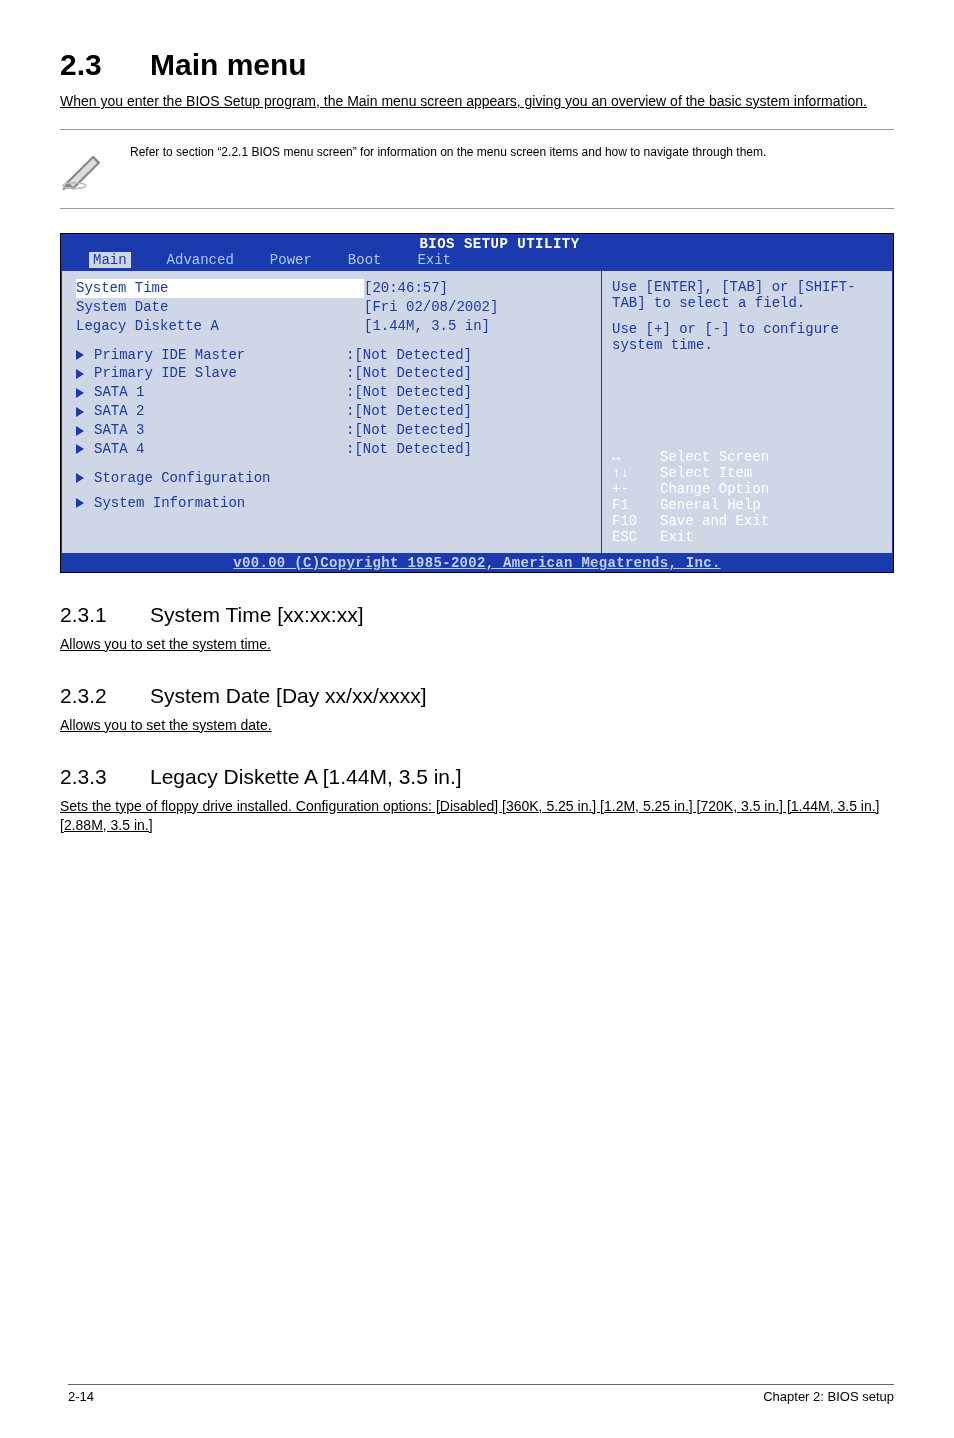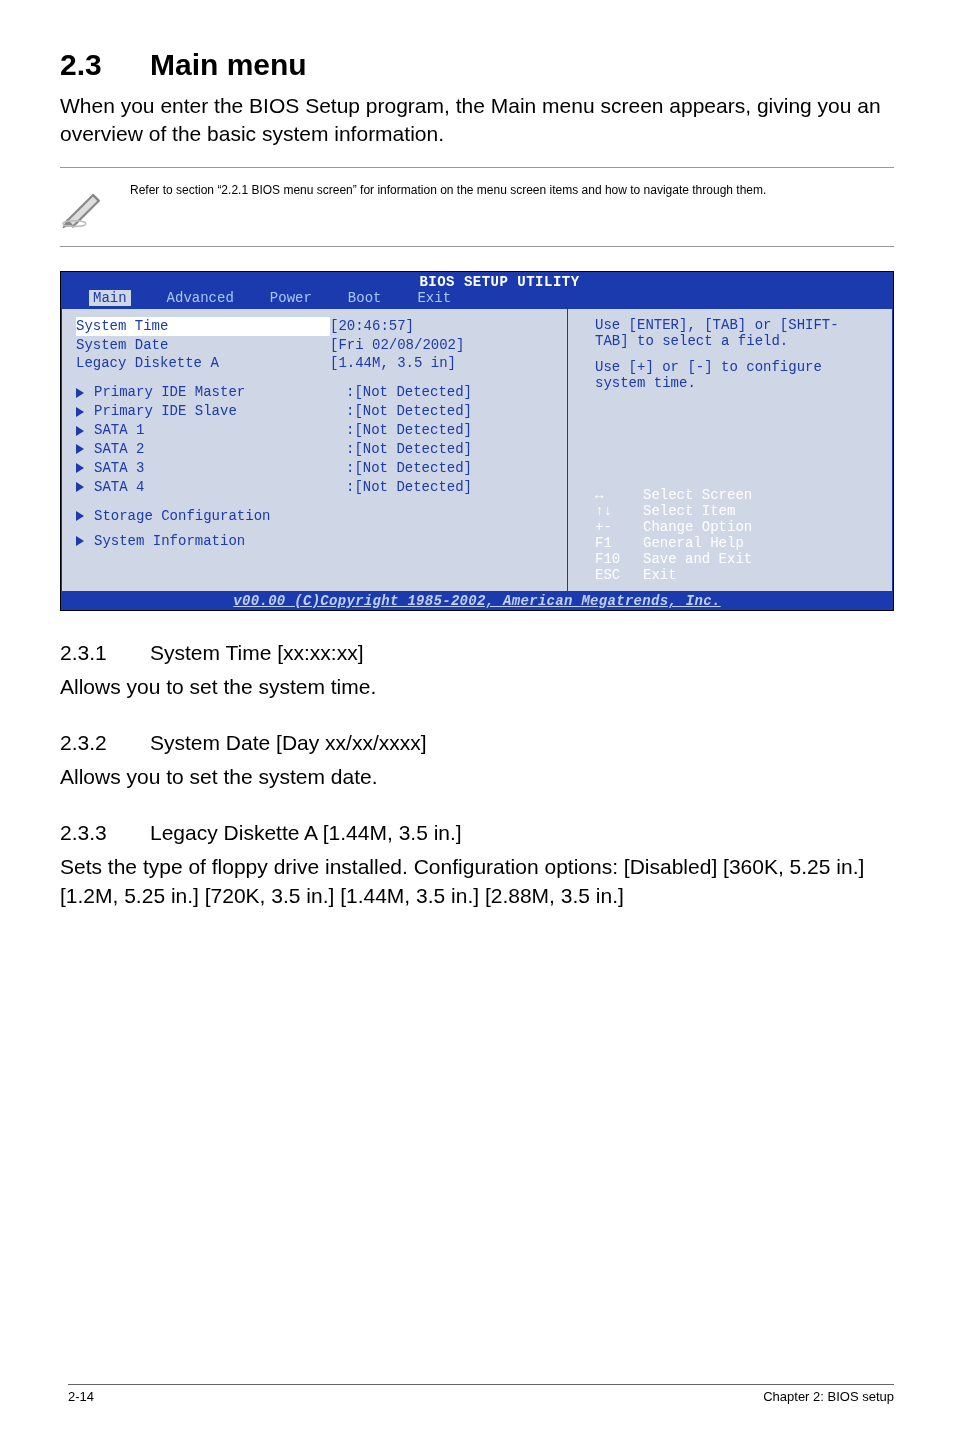--- a/index.html
+++ b/index.html
@@ -16,23 +16,24 @@
     min-height: 1438px;
     position: relative;
   }
   h1.section-title {
     font-size: 30px;
     font-weight: bold;
     margin: 0 0 10px 0;
   }
   h1.section-title .num { display:inline-block; width:90px; }
   p.body {
-    font-size: 21px;
+    font-size: 14px;
     line-height: 1.35;
     margin: 8px 0 18px 0;
+    text-decoration: underline;
   }
   .note-wrap {
     border-top: 1px solid #999;
     border-bottom: 1px solid #999;
     padding: 14px 0;
     display: flex;
     align-items: flex-start;
     gap: 24px;
     margin-bottom: 24px;
   }
@@ -74,28 +75,28 @@
   .bios-left {
     flex: 1;
     border: 1px solid #1a3aad;
     border-right: none;
     padding: 8px 0 14px 0;
     min-height: 260px;
   }
   .bios-right {
     width: 270px;
     border: 1px solid #1a3aad;
-    padding: 8px 27px;
+    padding: 8px 10px;
     color: #1a3aad;
     display:flex;
     flex-direction:column;
     justify-content:space-between;
   }
   .bios-row { display: flex; padding: 0 14px; line-height: 1.35; }
-  .bios-row .label { width: 254px; }
+  .bios-row .label { width: 288px; }
   .bios-row .value { color: #1a3aad; }
   .bios-item {
     display: flex;
     align-items: center;
     padding: 0 14px;
     line-height: 1.35;
   }
   .tri {
     width: 0; height: 0;
     border-top: 5px solid transparent;
@@ -111,21 +112,20 @@
   }
   .bios-keys .krow { display:flex; }
   .bios-keys .ksym { width: 48px; }
   .bios-bottom {
     text-align: center;
     color: #c0cff0;
     font-weight: bold;
     padding: 1px 0;
     text-decoration: underline;
     letter-spacing: 0.3px;
-    font-style: italic;
   }
 
   h2.sub {
     font-size: 21px;
     font-weight: normal;
     margin: 30px 0 8px 0;
   }
   h2.sub .num { display:inline-block; width:90px; }
 
   .footer {

